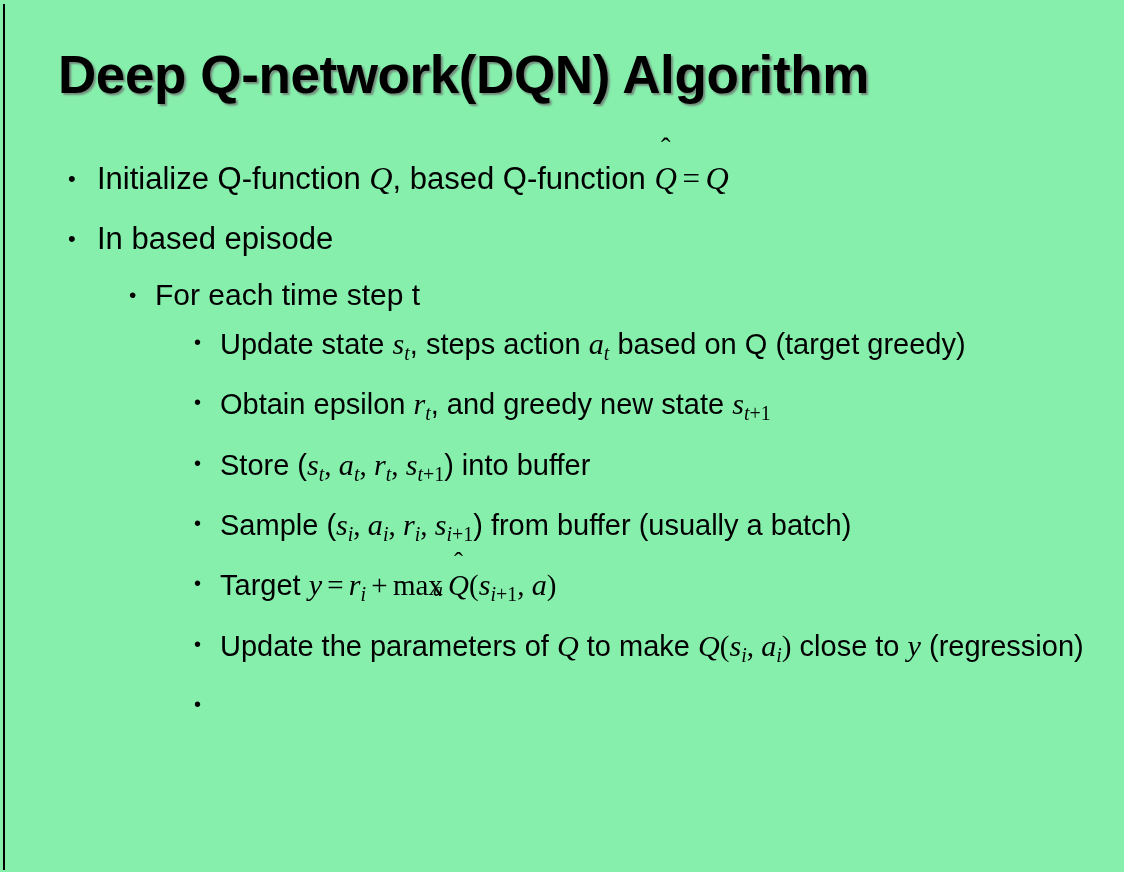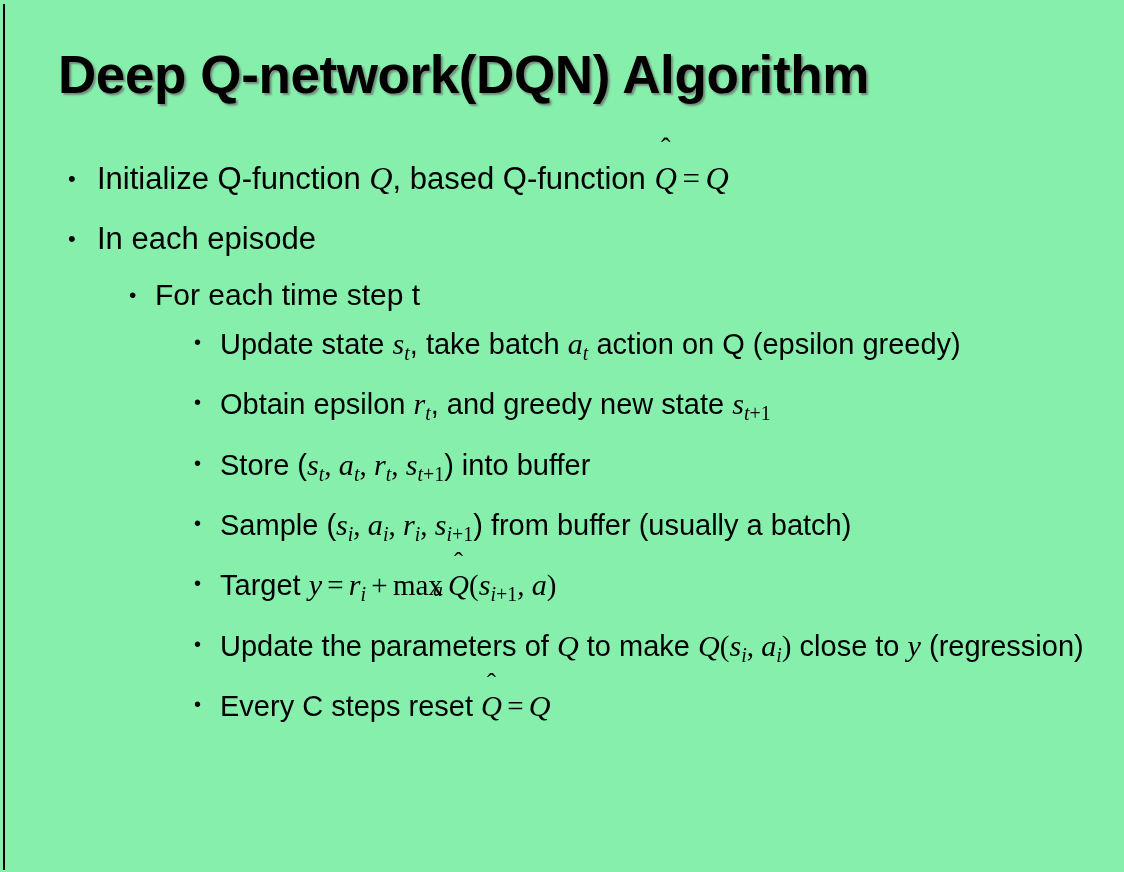--- a/index.html
+++ b/index.html
@@ -187,31 +187,31 @@
 
   <div class="body">
 
     <div class="bullet lvl1">
       <span class="dot">•</span>
       <span class="btext"><span>Initialize Q-function </span><span class="m">Q</span><span>, based Q-function </span><span class="hat"><span class="hatmark">̂</span><span>Q</span></span><span class="op">=</span><span class="m">Q</span></span>
     </div>
 
     <div class="bullet lvl1">
       <span class="dot">•</span>
-      <span class="btext">In each episode</span>
+      <span class="btext">In based episode</span>
     </div>
 
     <div class="bullet lvl2">
       <span class="dot">•</span>
       <span class="btext">For each time step t</span>
     </div>
 
     <div class="bullet lvl3 tall">
       <span class="dot">•</span>
-      <span class="btext"><span>Update state </span><span class="m"><span>s</span><span class="sub">t</span></span><span>, take batch </span><span class="m"><span>a</span><span class="sub">t</span></span><span> action on Q (epsilon greedy)</span></span>
+      <span class="btext"><span>Update state </span><span class="m"><span>s</span><span class="sub">t</span></span><span>, steps action </span><span class="m"><span>a</span><span class="sub">t</span></span><span> based on Q (target greedy)</span></span>
     </div>
 
     <div class="bullet lvl3">
       <span class="dot">•</span>
       <span class="btext"><span>Obtain epsilon </span><span class="m"><span>r</span><span class="sub">t</span></span><span>, and greedy new state </span><span class="m"><span>s</span><span class="sub">t</span><span class="subn">+1</span></span></span>
     </div>
 
     <div class="bullet lvl3">
       <span class="dot">•</span>
       <span class="btext"><span>Store (</span><span class="m"><span>s</span><span class="sub">t</span></span><span class="mup">, </span><span class="m"><span>a</span><span class="sub">t</span></span><span class="mup">, </span><span class="m"><span>r</span><span class="sub">t</span></span><span class="mup">, </span><span class="m"><span>s</span><span class="sub">t</span><span class="subn">+1</span></span><span>) into buffer</span></span>
@@ -227,17 +227,16 @@
       <span class="btext"><span>Target </span><span class="m">y</span><span class="op">=</span><span class="m"><span>r</span><span class="sub">i</span></span><span class="op">+</span><span class="bigop"><span>max</span><span class="under">a</span></span><span class="hat" style="margin-left:0.18em"><span class="hatmark">̂</span><span>Q</span></span><span class="mup">(</span><span class="m"><span>s</span><span class="sub">i</span><span class="subn">+1</span></span><span class="mup">, </span><span class="m">a</span><span class="mup">)</span></span>
     </div>
 
     <div class="bullet lvl3 tall">
       <span class="dot">•</span>
       <span class="btext"><span>Update the parameters of </span><span class="m">Q</span><span> to make </span><span class="m">Q</span><span class="mup">(</span><span class="m"><span>s</span><span class="sub">i</span></span><span class="mup">, </span><span class="m"><span>a</span><span class="sub">i</span></span><span class="mup">)</span><span> close to </span><span class="m">y</span><span> (regression)</span></span>
     </div>
 
     <div class="bullet lvl3">
       <span class="dot">•</span>
-      <span class="btext"><span>Every C steps reset </span><span class="hat"><span class="hatmark">̂</span><span>Q</span></span><span class="op">=</span><span class="m">Q</span></span>
     </div>
 
   </div>
 </div>
 
 </body></html>

